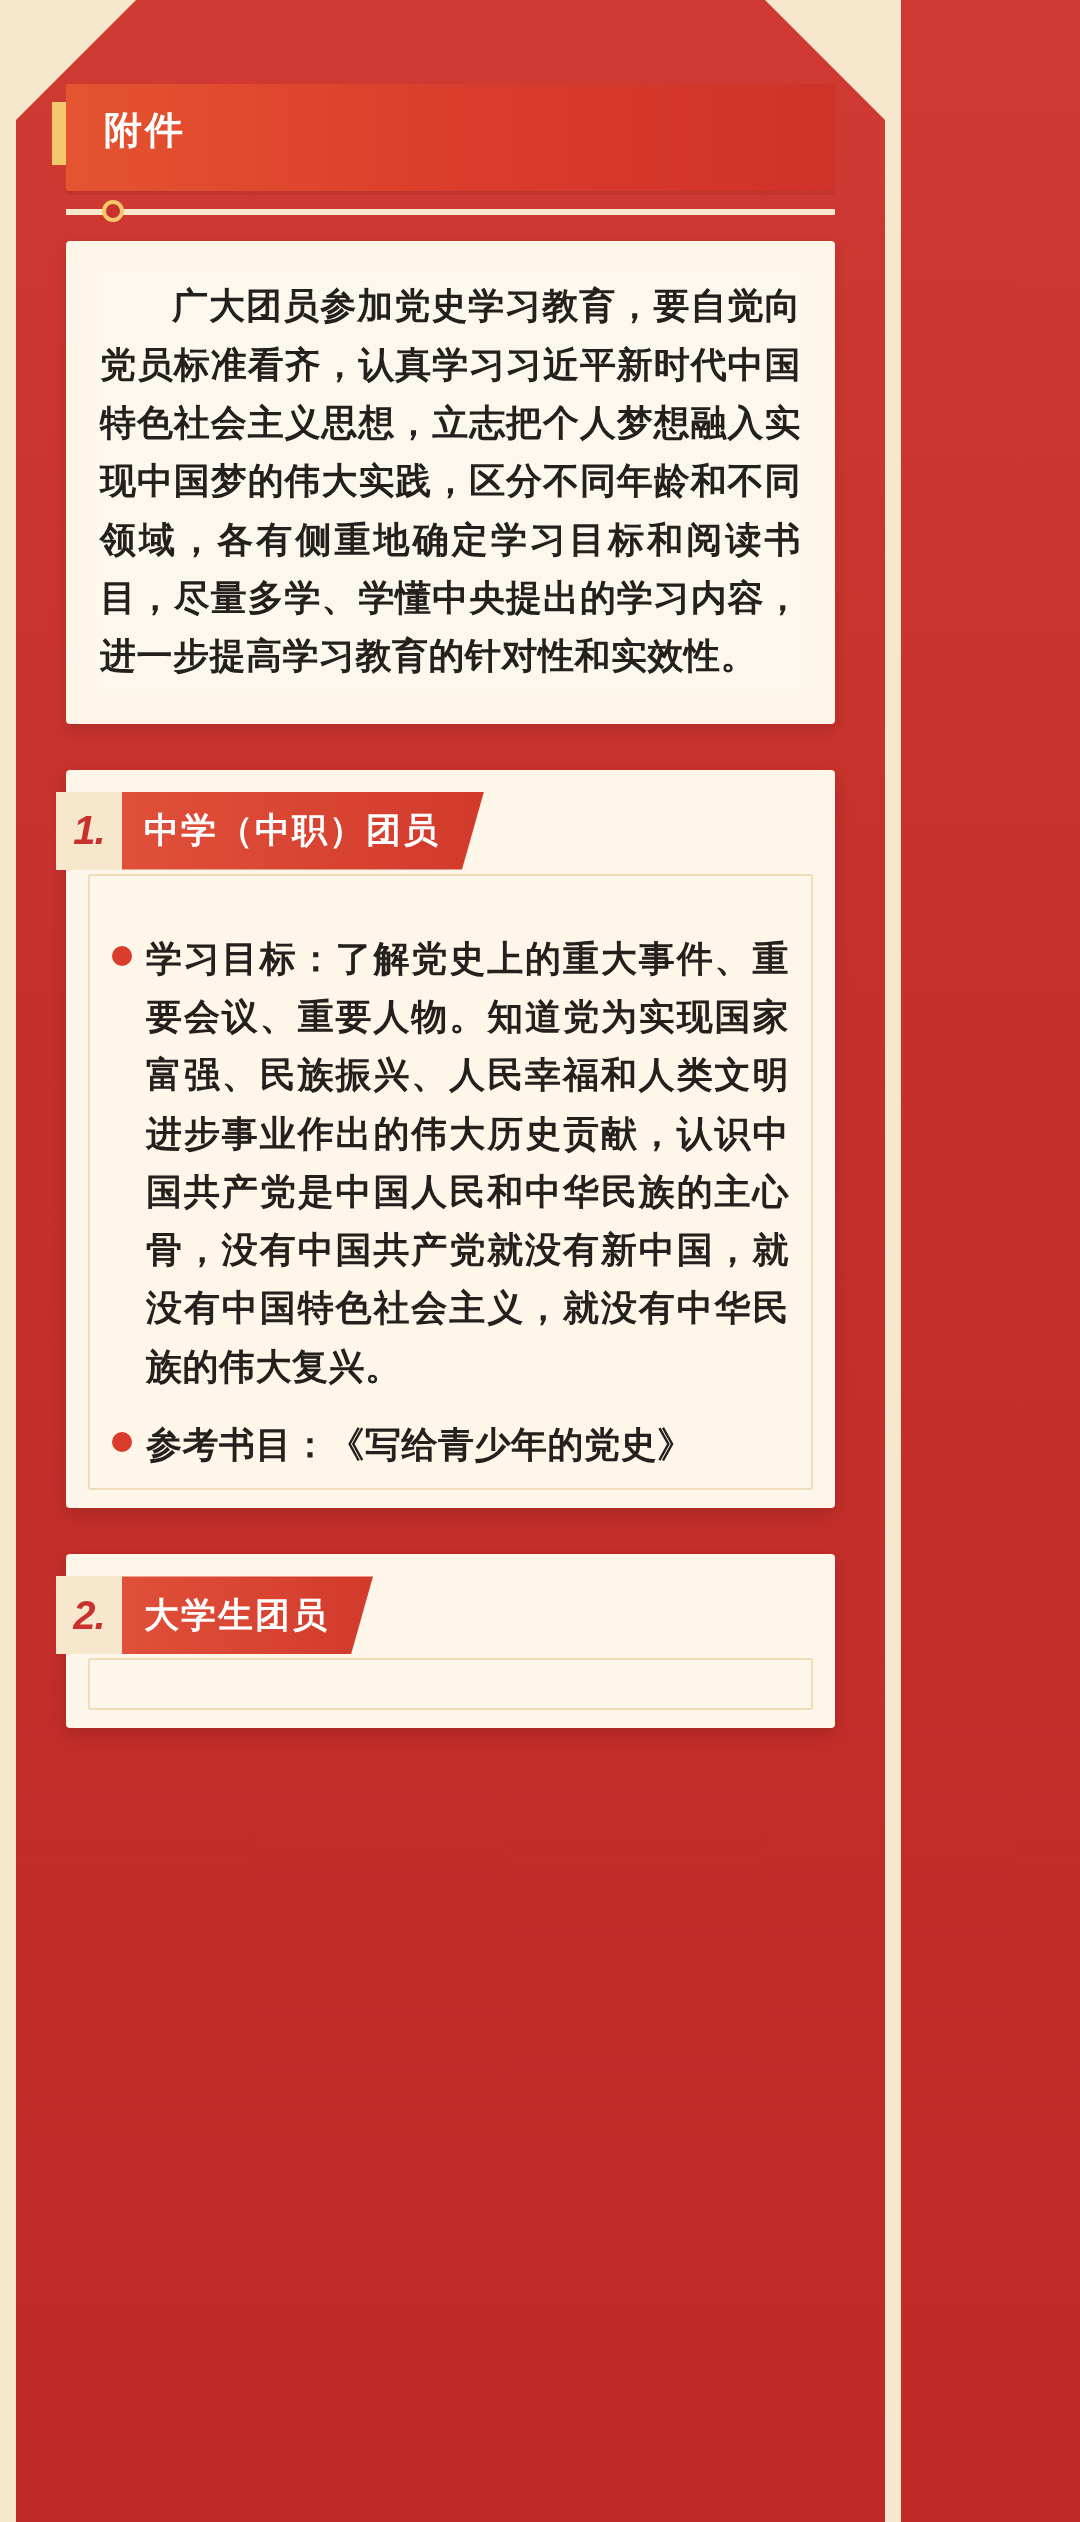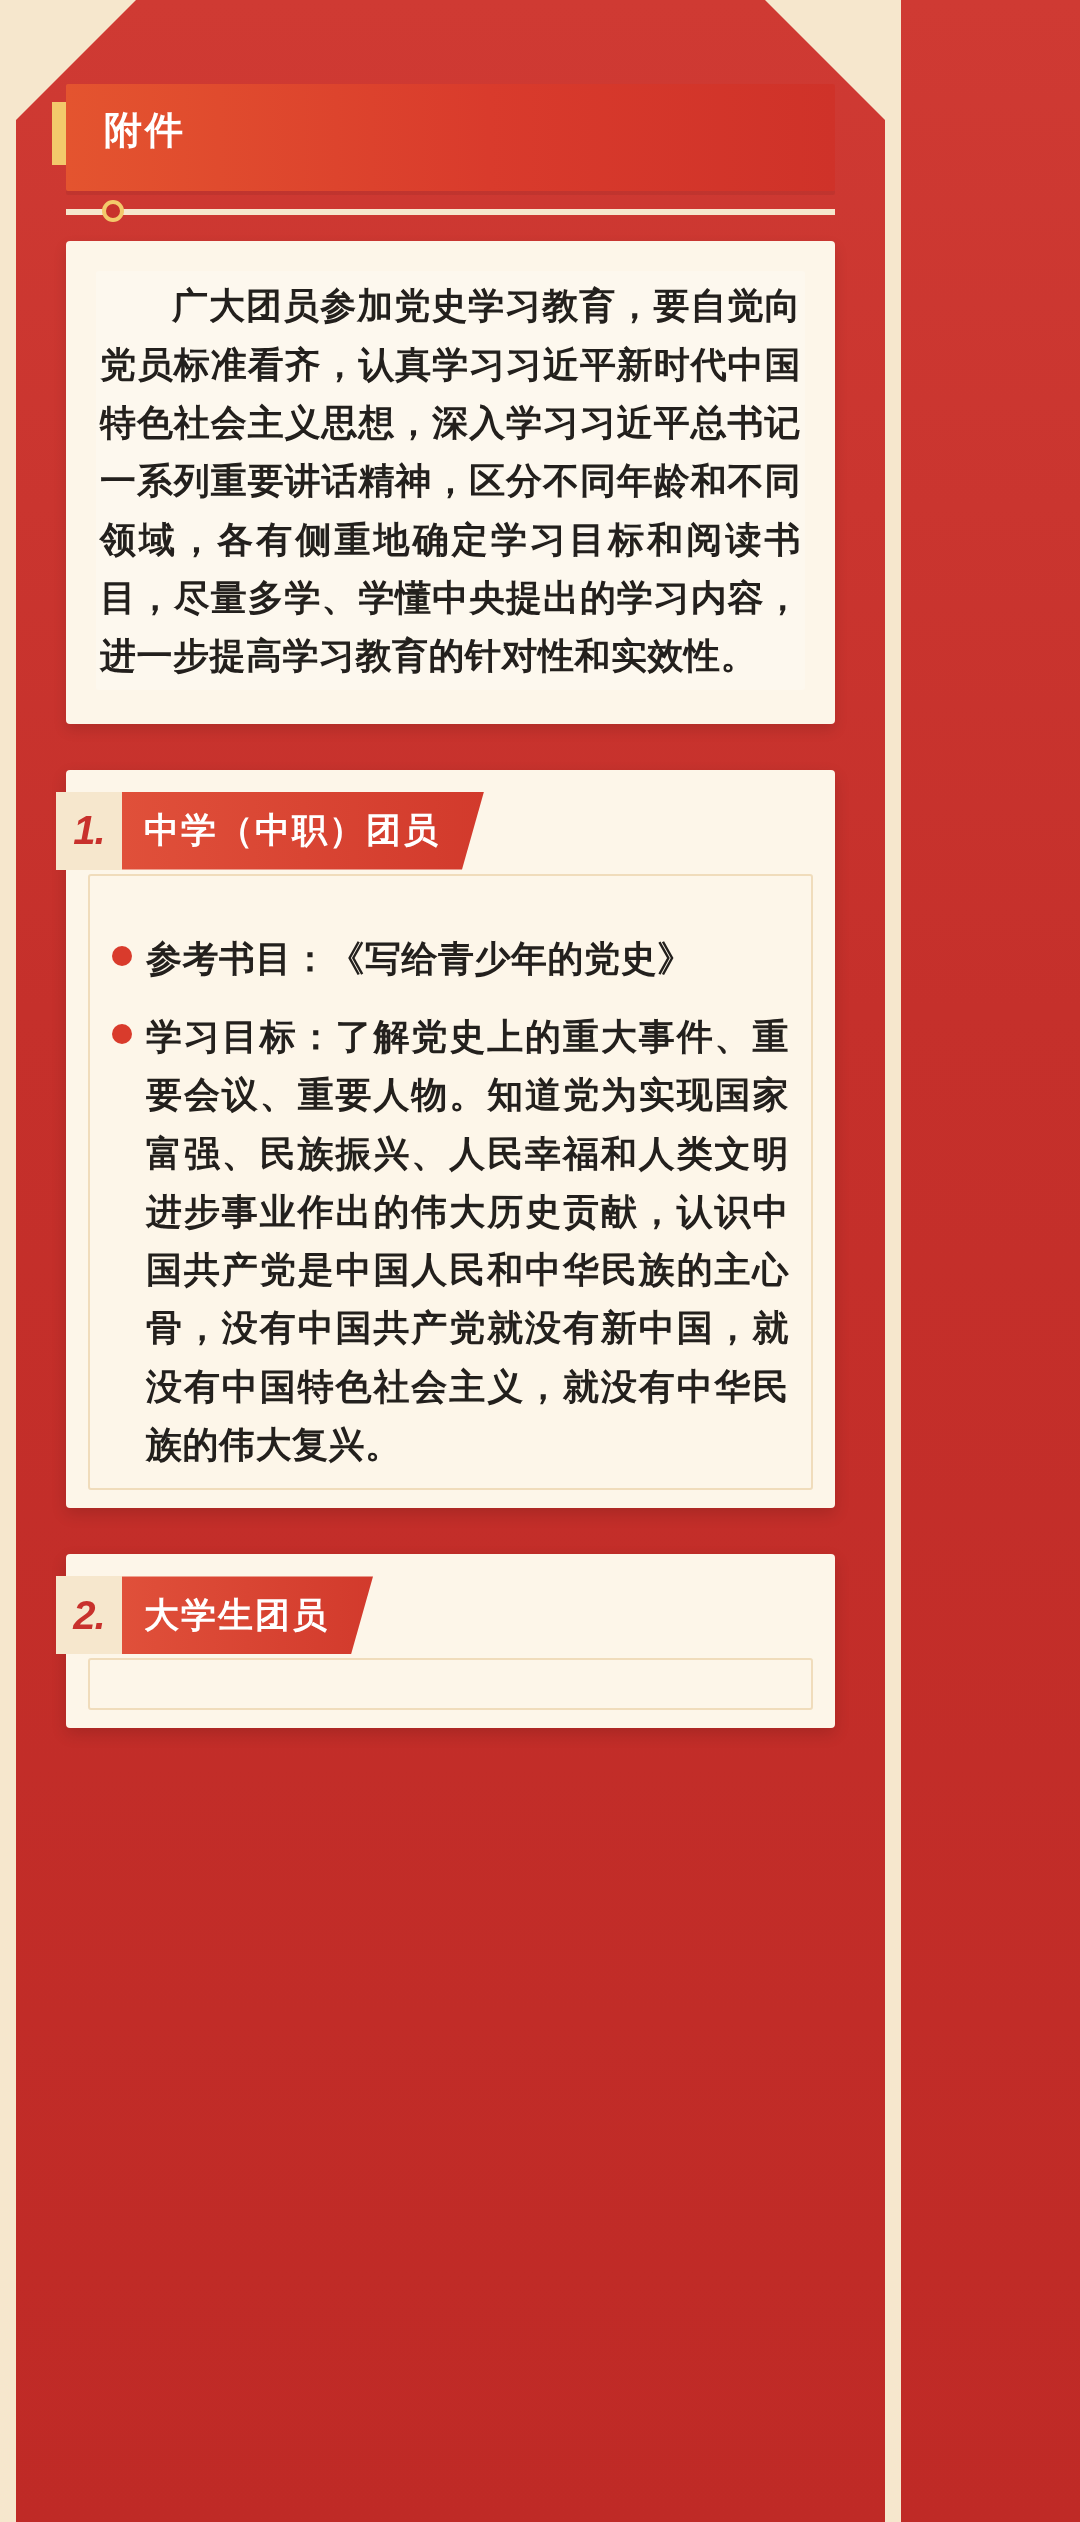--- a/index.html
+++ b/index.html
@@ -231,42 +231,42 @@
       <div class="header-accent-left"></div>
       <div class="header-tag">附件</div>
     </div>
     <div class="header-underline">
       <div class="header-dot"></div>
     </div>
   </div>
 
   <div class="card intro-card">
     <div class="card-inner">
-      <div class="para indent">广大团员参加党史学习教育，要自觉向党员标准看齐，认真学习习近平新时代中国特色社会主义思想，深入学习习近平总书记一系列重要讲话精神，区分不同年龄和不同领域，各有侧重地确定学习目标和阅读书目，尽量多学、学懂中央提出的学习内容，进一步提高学习教育的针对性和实效性。</div>
+      <div class="para indent">广大团员参加党史学习教育，要自觉向党员标准看齐，认真学习习近平新时代中国特色社会主义思想，立志把个人梦想融入实现中国梦的伟大实践，区分不同年龄和不同领域，各有侧重地确定学习目标和阅读书目，尽量多学、学懂中央提出的学习内容，进一步提高学习教育的针对性和实效性。</div>
     </div>
   </div>
 
   <div class="section">
     <div class="section-head">
       <div class="section-num">1.</div>
       <div class="section-label">中学（中职）团员</div>
     </div>
     <div class="section-body">
+      <div class="bullet-row">
+        <div class="bullet-dot"></div>
+        <div class="bullet-text">
+          <span class="lead">学习目标：</span><span>了解党史上的重大事件、重要会议、重要人物。知道党为实现国家富强、民族振兴、人民幸福和人类文明进步事业作出的伟大历史贡献，认识中国共产党是中国人民和中华民族的主心骨，没有中国共产党就没有新中国，就没有中国特色社会主义，就没有中华民族的伟大复兴。</span>
+        </div>
+      </div>
       <div class="bullet-row">
         <div class="bullet-dot"></div>
         <div class="bullet-text">
           <span class="lead">参考书目：</span><span>《写给青少年的党史》</span>
         </div>
       </div>
-      <div class="bullet-row">
-        <div class="bullet-dot"></div>
-        <div class="bullet-text">
-          <span class="lead">学习目标：</span><span>了解党史上的重大事件、重要会议、重要人物。知道党为实现国家富强、民族振兴、人民幸福和人类文明进步事业作出的伟大历史贡献，认识中国共产党是中国人民和中华民族的主心骨，没有中国共产党就没有新中国，就没有中国特色社会主义，就没有中华民族的伟大复兴。</span>
-        </div>
-      </div>
     </div>
   </div>
 
   <div class="section">
     <div class="section-head">
       <div class="section-num">2.</div>
       <div class="section-label">大学生团员</div>
     </div>
     <div class="section-body">
     </div>

